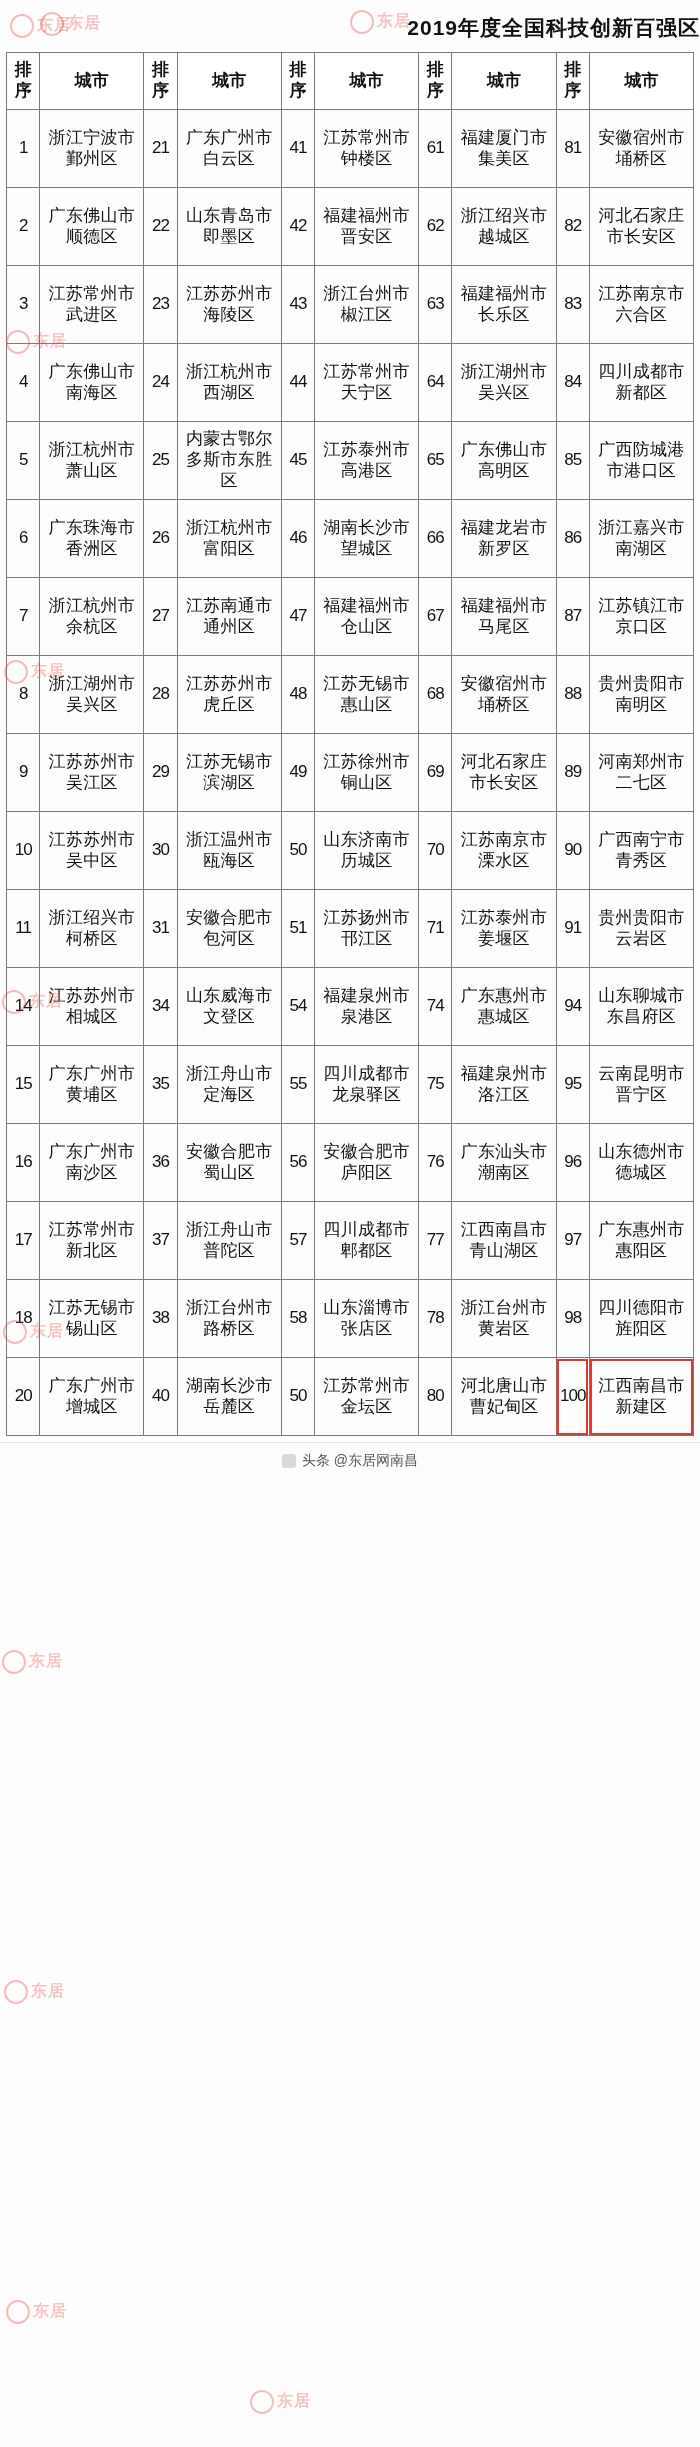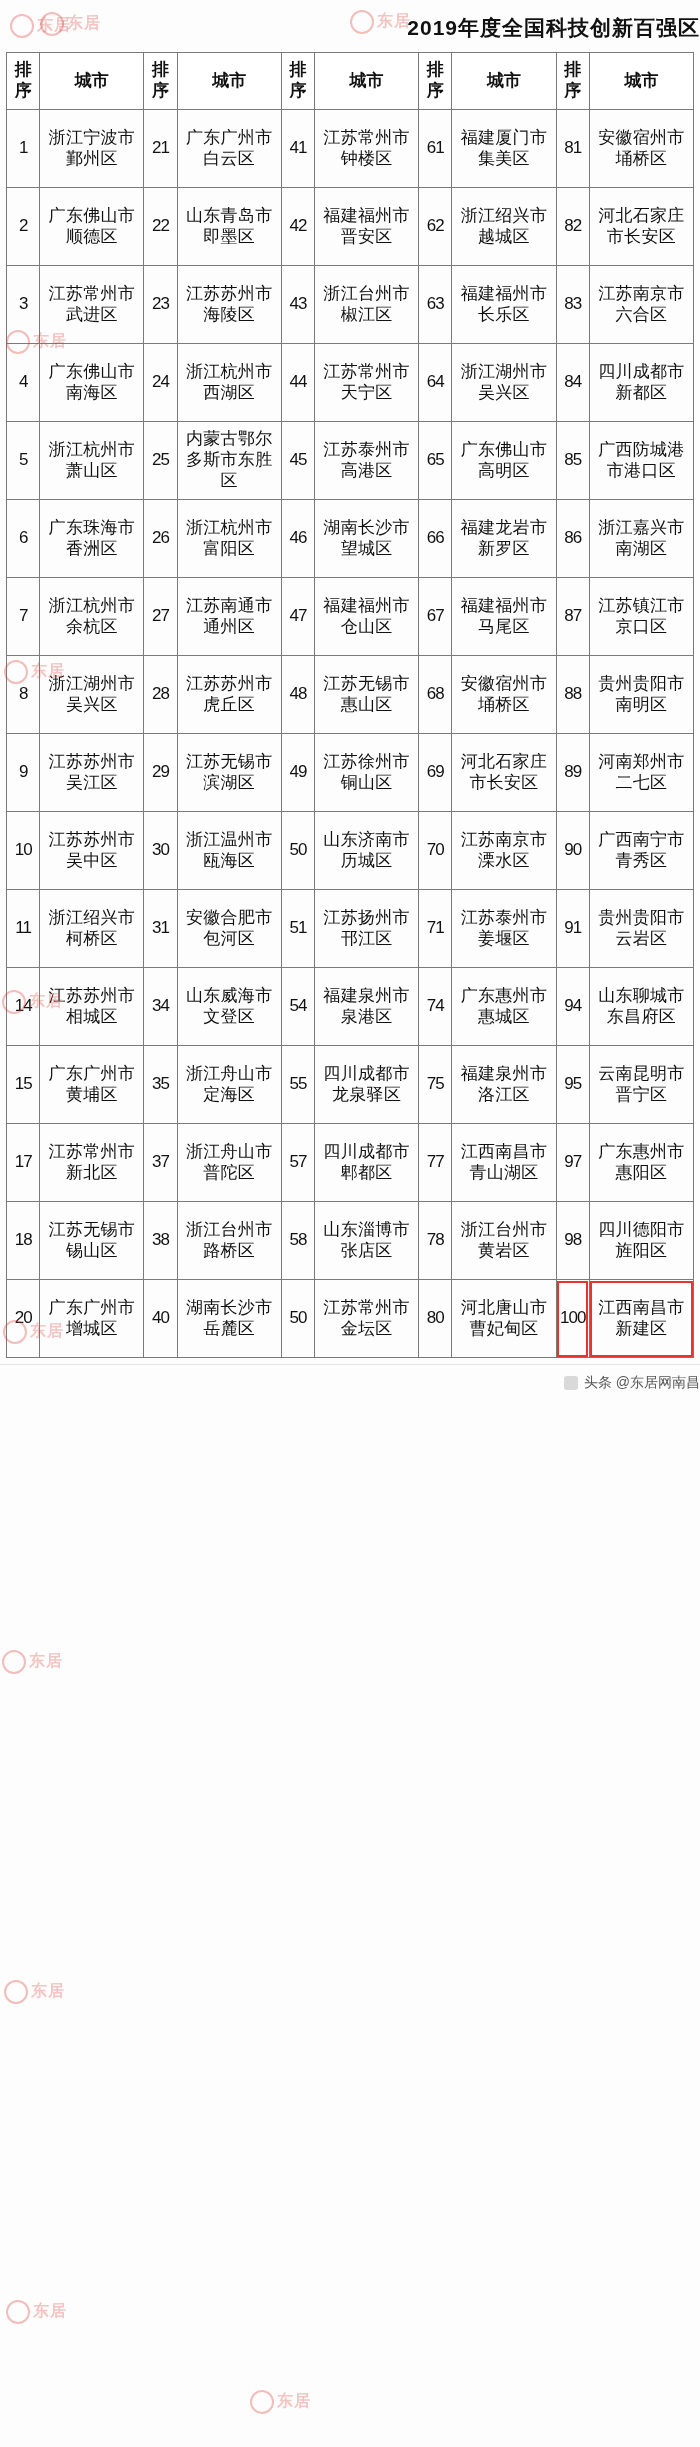--- a/index.html
+++ b/index.html
@@ -87,21 +87,21 @@
     line-height: 18px;
     text-align: center;
     font-size: 11px;
     margin-right: 3px;
     vertical-align: middle;
   }
   .footer {
     height: 36px;
     display: flex;
     align-items: center;
-    justify-content: flex-end;
+    justify-content: center;
     font-size: 14px;
     color: #555;
     background: #fdfdfd;
     border-top: 1px solid #e4e4e4;
     margin-top: 6px;
   }
   .footer .dot {
     display: inline-block;
     width: 14px;
     height: 14px;
@@ -293,20 +293,32 @@
           <td class="rank-cell">15</td>
           <td class="city-cell">广东广州市黄埔区</td>
           <td class="rank-cell">35</td>
           <td class="city-cell">浙江舟山市定海区</td>
           <td class="rank-cell">55</td>
           <td class="city-cell">四川成都市龙泉驿区</td>
           <td class="rank-cell">75</td>
           <td class="city-cell">福建泉州市洛江区</td>
           <td class="rank-cell">95</td>
           <td class="city-cell">云南昆明市晋宁区</td>
+        </tr>
+        <tr class="row">
+          <td class="rank-cell">16</td>
+          <td class="city-cell">广东广州市南沙区</td>
+          <td class="rank-cell">36</td>
+          <td class="city-cell">安徽合肥市蜀山区</td>
+          <td class="rank-cell">56</td>
+          <td class="city-cell">安徽合肥市庐阳区</td>
+          <td class="rank-cell">76</td>
+          <td class="city-cell">广东汕头市潮南区</td>
+          <td class="rank-cell">96</td>
+          <td class="city-cell">山东德州市德城区</td>
         </tr>
         <tr class="row">
           <td class="rank-cell">17</td>
           <td class="city-cell">江苏常州市新北区</td>
           <td class="rank-cell">37</td>
           <td class="city-cell">浙江舟山市普陀区</td>
           <td class="rank-cell">57</td>
           <td class="city-cell">四川成都市郫都区</td>
           <td class="rank-cell">77</td>
           <td class="city-cell">江西南昌市青山湖区</td>

